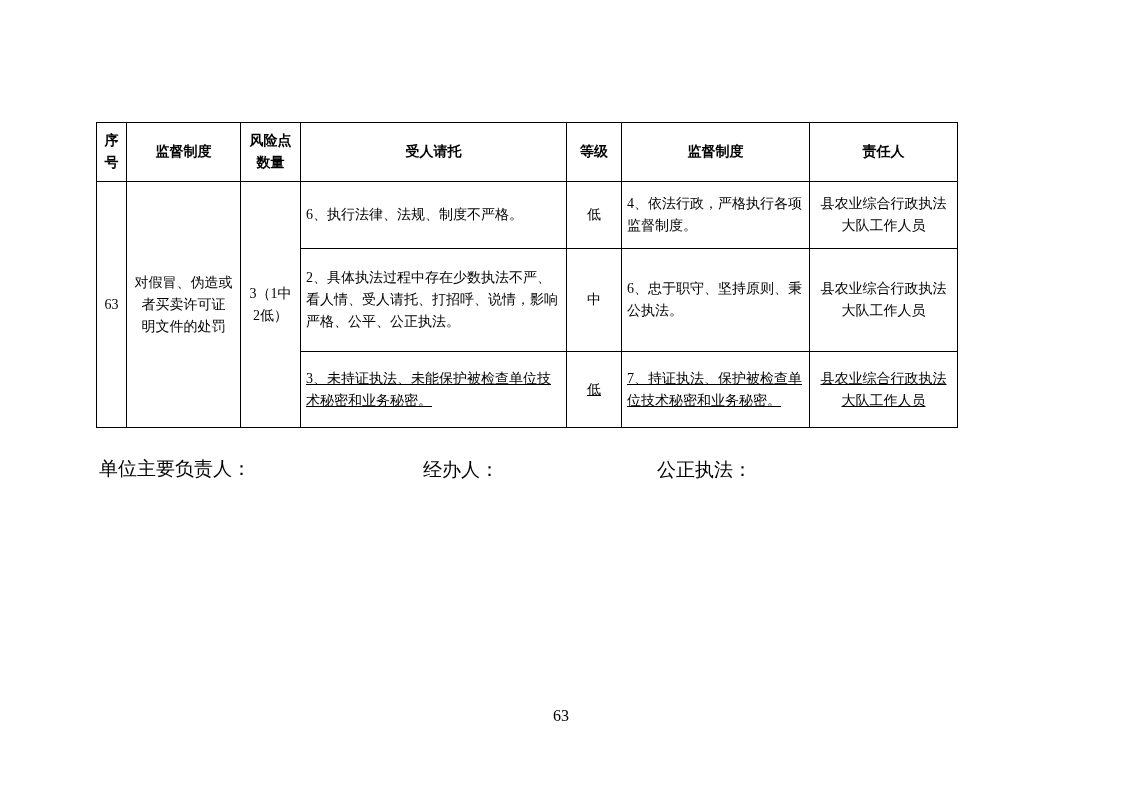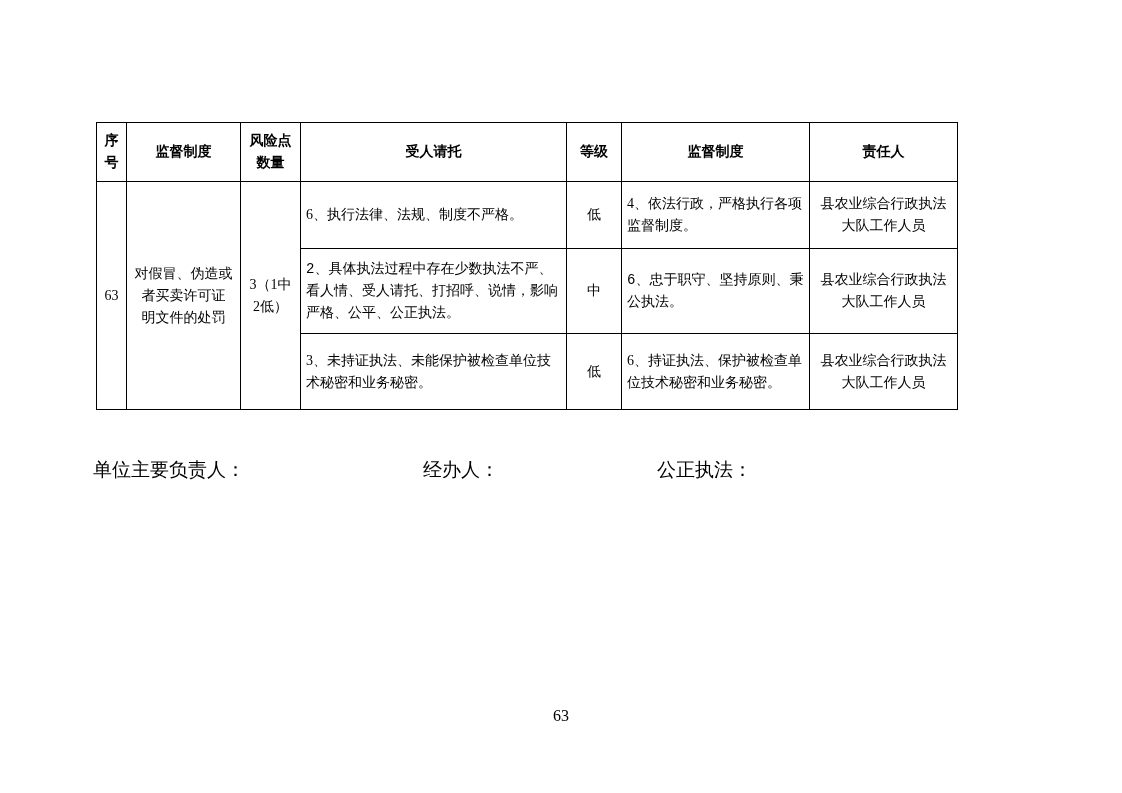--- a/index.html
+++ b/index.html
@@ -35,30 +35,30 @@
     overflow: hidden;
   }
   table.risk-table th {
     font-weight: bold;
     text-align: center;
   }
   td.center { text-align: center; }
   td.left   { text-align: left; padding-left: 9px; padding-right: 9px; }
   tr.h-header { height: 59px; }
   tr.h-r1 { height: 67px; }
-  tr.h-r2 { height: 85px; font-family: Liberation Mono, monospace; }
-  tr.h-r3 { height: 76px; }
+  tr.h-r2 { height: 103px; }
+  tr.h-r3 { height: 76px; text-decoration: underline; }
   .footer-label {
     position: absolute;
     top: 458px;
     font-size: 19px;
     line-height: 24px;
     white-space: nowrap;
   }
-  .footer-unit    { left: 93px; }
+  .footer-unit    { left: 99px; font-family: Liberation Mono, monospace; }
   .footer-handler { left: 423px; text-align: center; }
   .footer-phone   { left: 657px; }
   .page-number {
     position: absolute;
     top: 706px;
     left: 0;
     width: 100%;
     text-align: center;
     font-size: 16px;
     line-height: 20px;
@@ -114,21 +114,21 @@
         <td class="center">中</td>
         <td class="left">6、忠于职守、坚持原则、秉
 公执法。</td>
         <td class="center">县农业综合行政执法
 大队工作人员</td>
       </tr>
       <tr class="h-r3">
         <td class="left">3、未持证执法、未能保护被检查单位技
 术秘密和业务秘密。</td>
         <td class="center">低</td>
-        <td class="left">6、持证执法、保护被检查单
+        <td class="left">7、持证执法、保护被检查单
 位技术秘密和业务秘密。</td>
         <td class="center">县农业综合行政执法
 大队工作人员</td>
       </tr>
     </tbody>
   </table>
 
   <div class="footer-label footer-unit">单位主要负责人：</div>
   <div class="footer-label footer-handler">经办人：</div>
   <div class="footer-label footer-phone">公正执法：</div>

